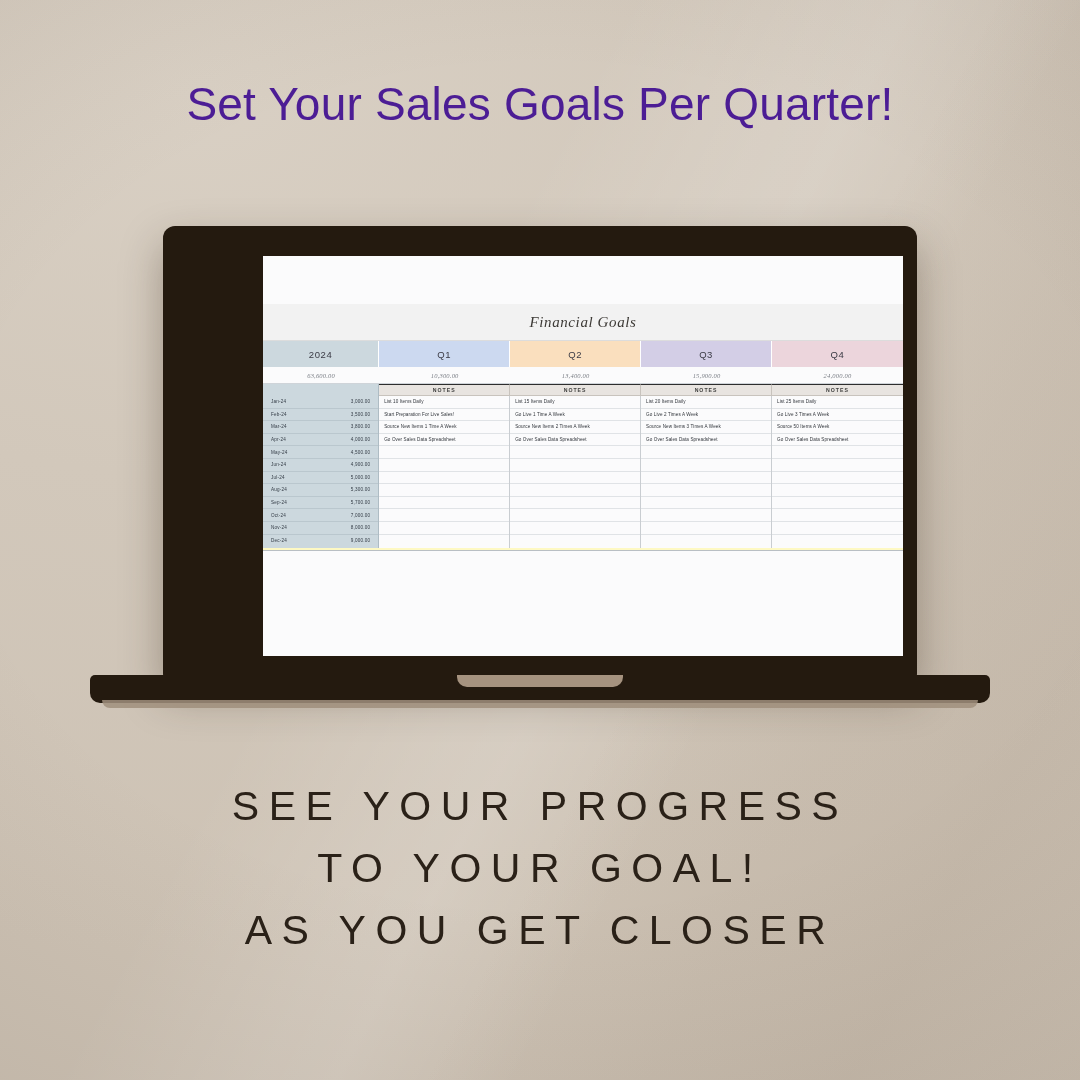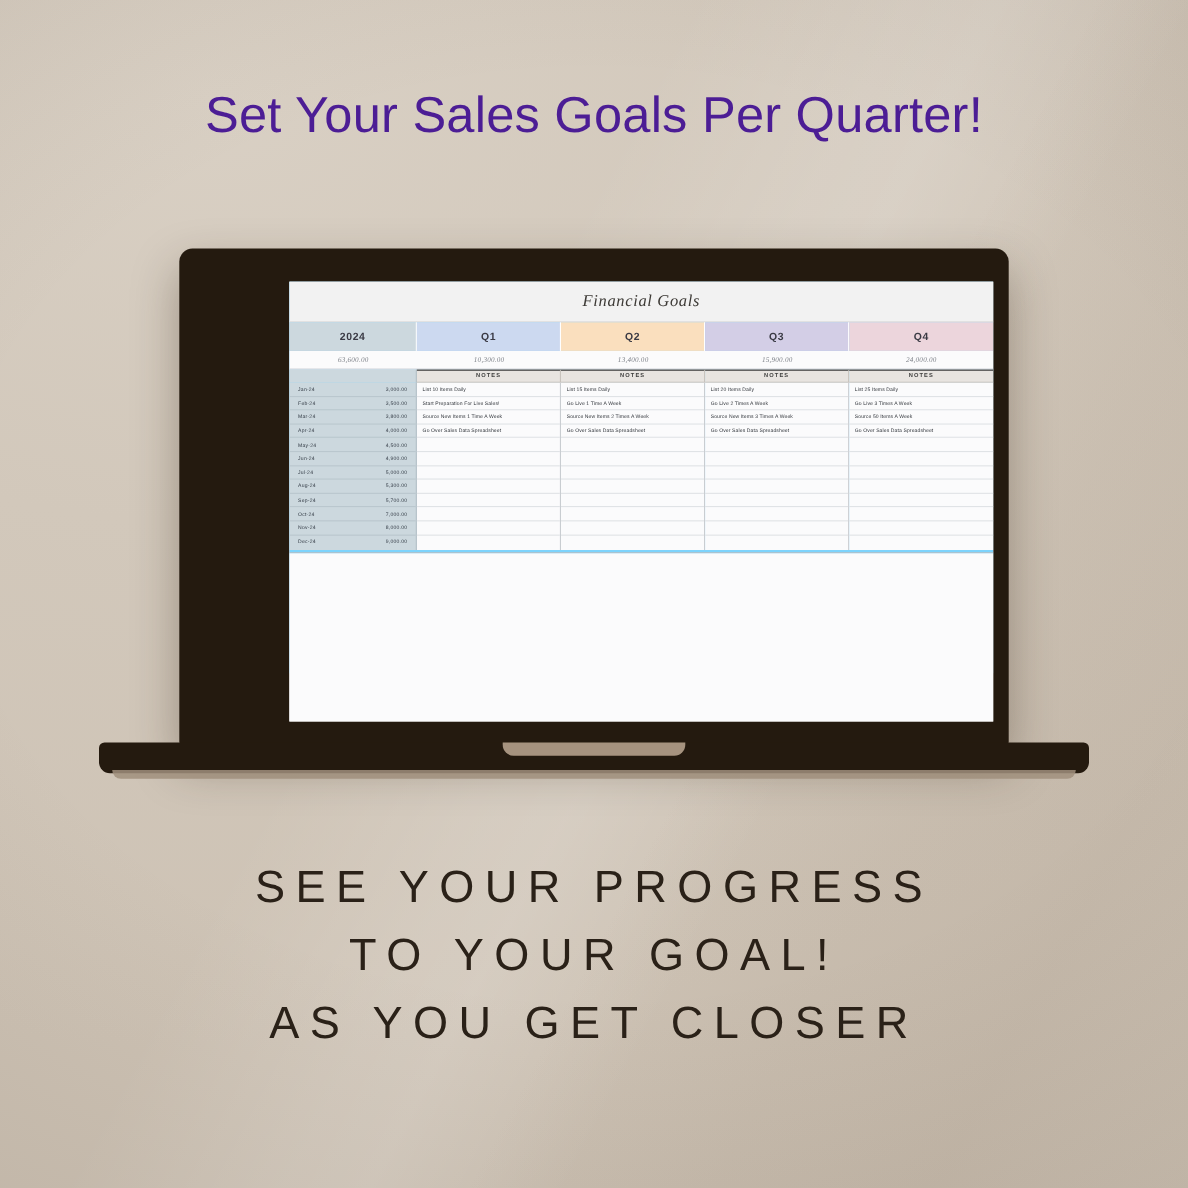--- a/index.html
+++ b/index.html
@@ -119,21 +119,21 @@
     position: absolute;
     left: 367px;
     top: 449px;
     width: 166px;
     height: 12px;
     background: #a6937f;
     border-radius: 0 0 10px 10px;
   }
 
   
-  #sheet { width: 640px; height: 356px; background: #7dd3fc; position: relative; }
+  #sheet { width: 640px; height: 356px; background: #fef9c3; position: relative; margin-top: 48px; }
 
   #sheet-titlebar {
     height: 37px;
     background: #f2f2f2;
     display: flex;
     align-items: center;
     justify-content: center;
     border-bottom: 1px solid #dcdcdc;
   }
   #sheet-title {
@@ -147,21 +147,21 @@
   
   #qhead {
     display: flex;
     height: 26px;
   }
   .qcell {
     display: flex;
     align-items: center;
     justify-content: center;
     font-size: 9.5px;
-    font-weight: bold;
+    font-weight: normal;
     letter-spacing: 0.6px;
     color: #3a3a44;
     border-right: 1px solid #ffffff;
   }
   .qcell:last-child { border-right: none; }
   .q-year { width: 118px; }
   .q-q    { width: 133px; }
 
   
   #totals {

